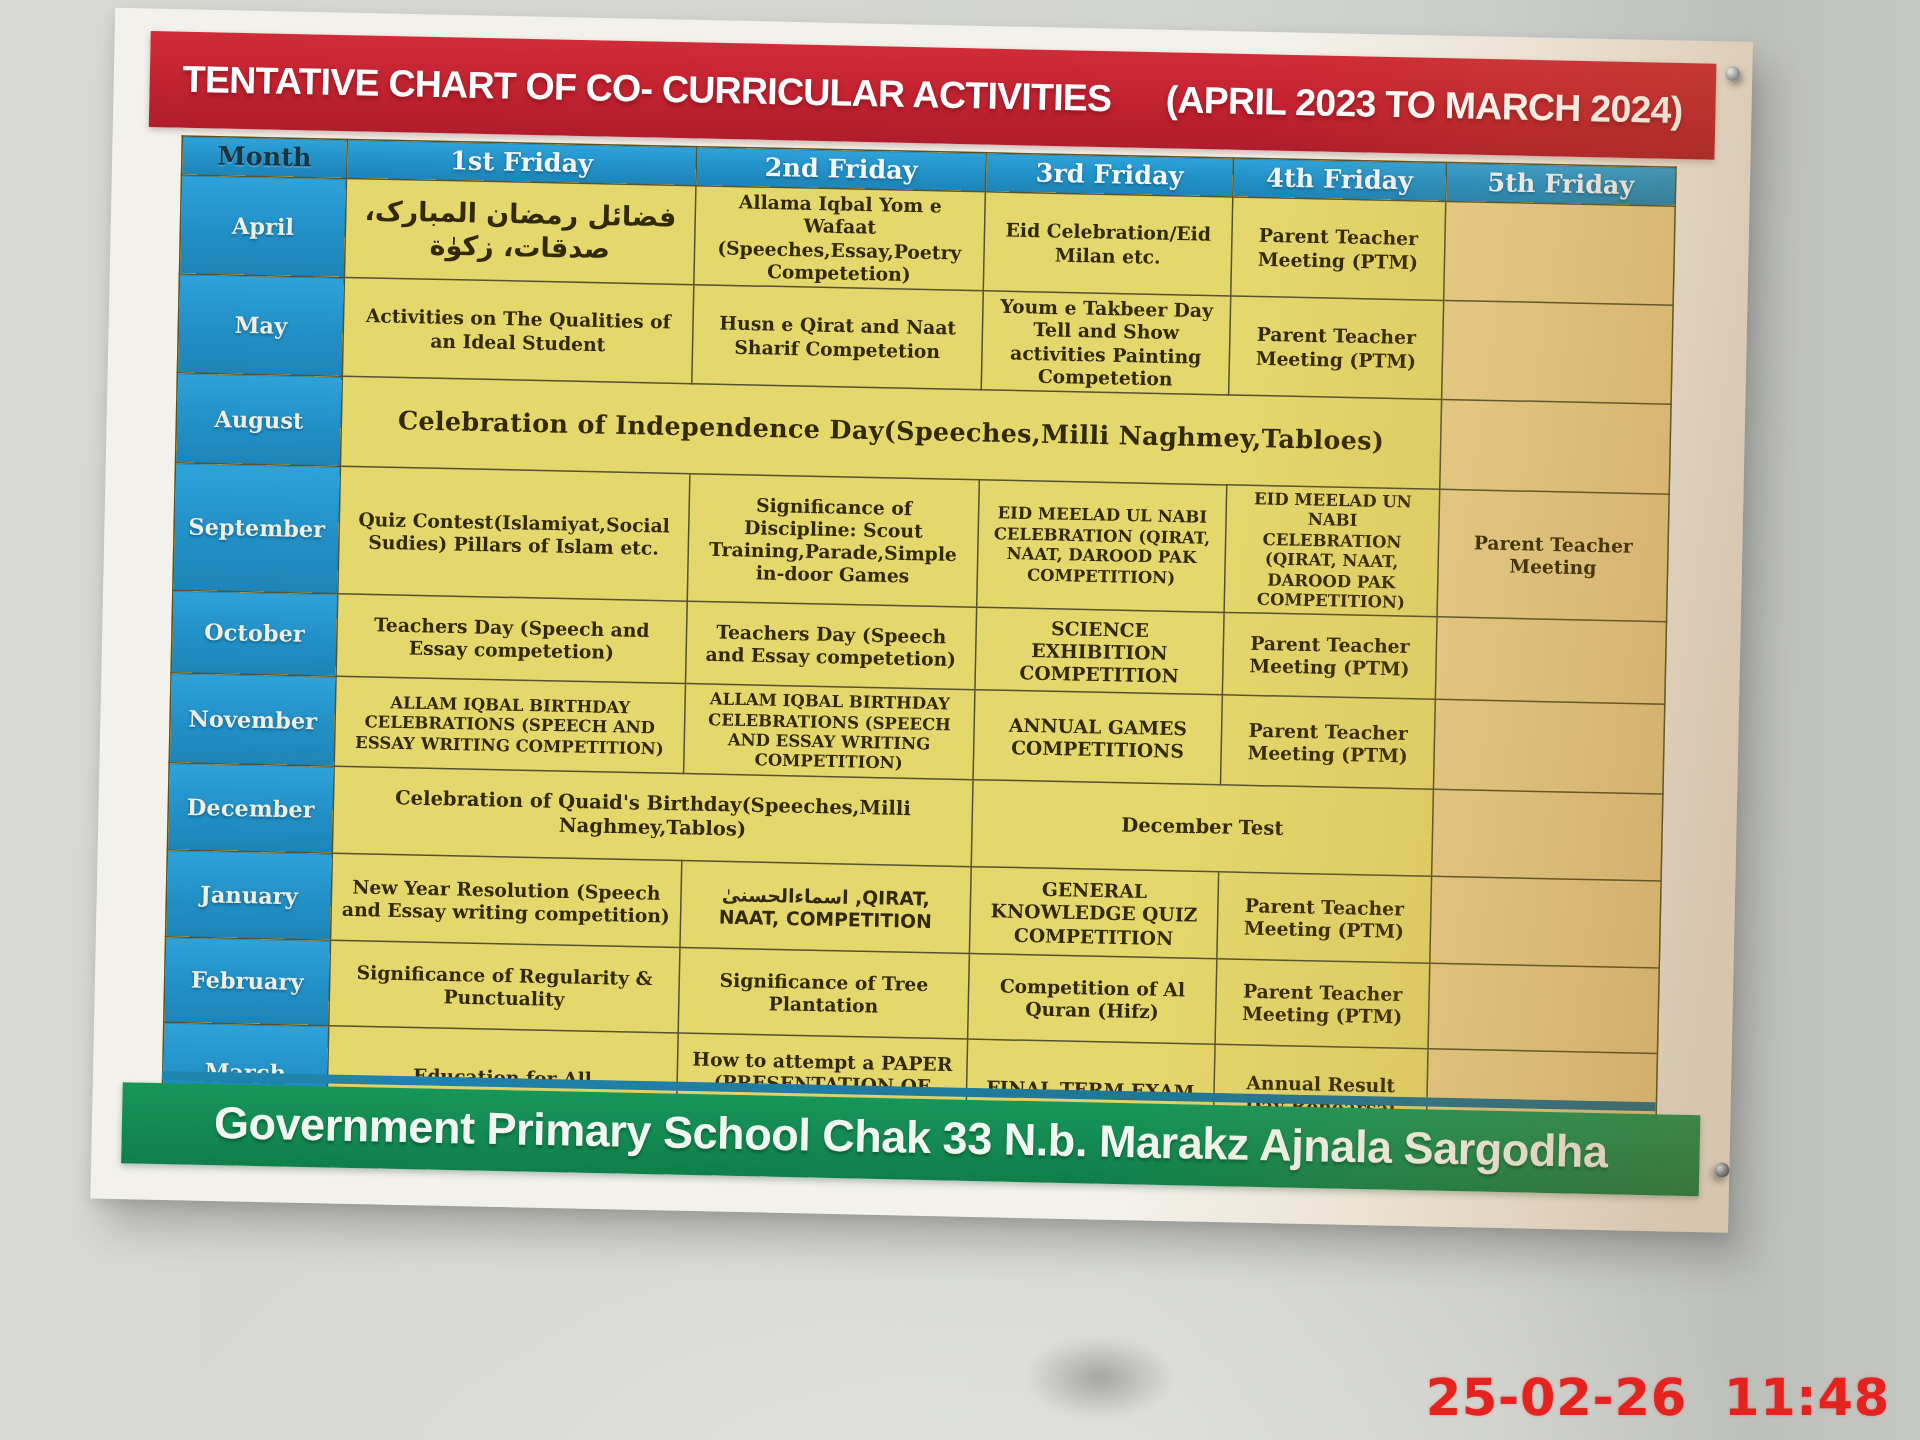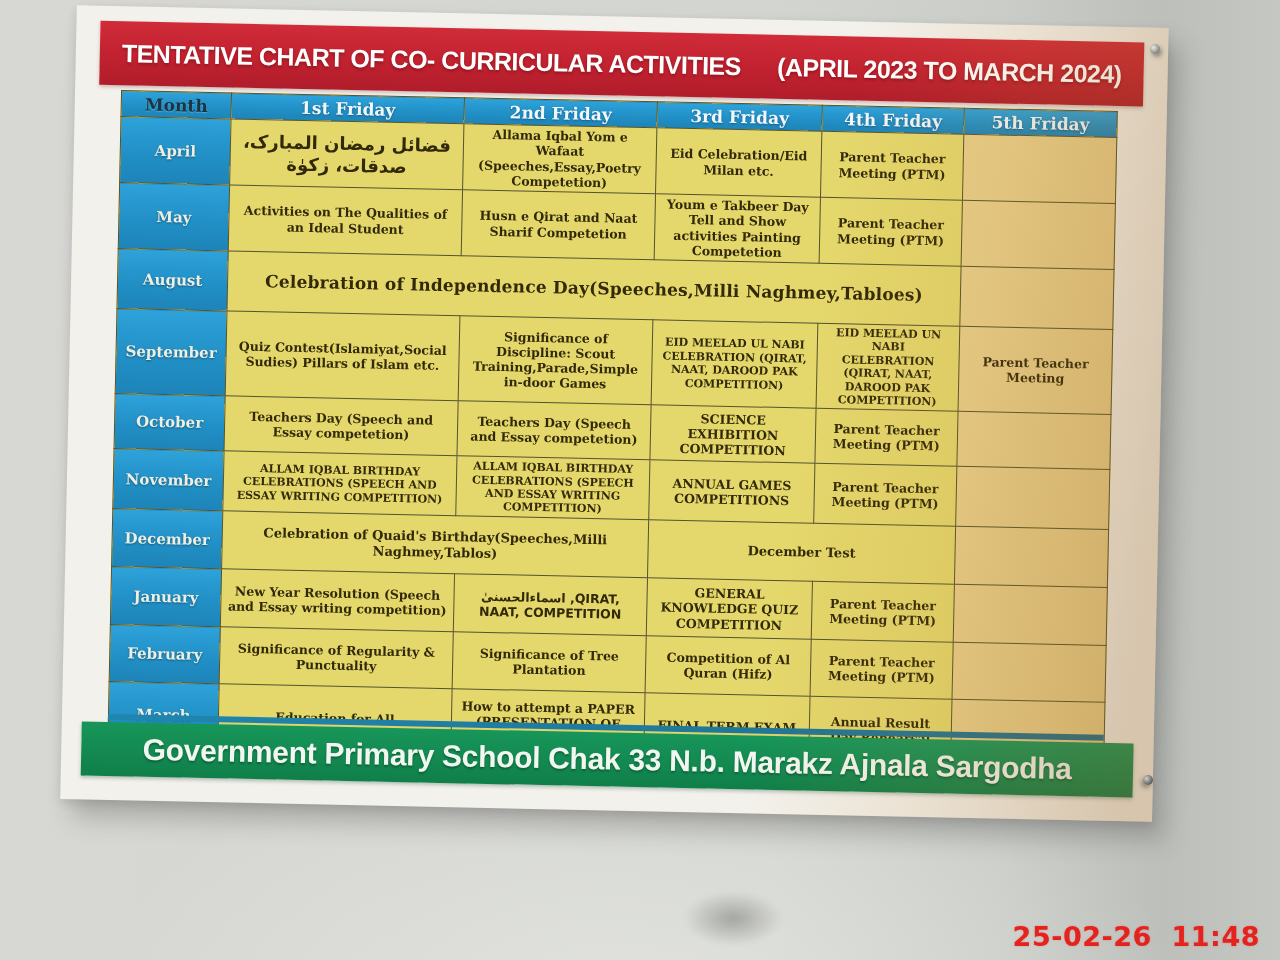--- a/index.html
+++ b/index.html
@@ -96,21 +96,21 @@
     box-shadow:2px 3px 4px rgba(80,80,76,0.55);
   }
   .pin-br {
     left:1143px; top:775px;
     background: radial-gradient(circle at 35% 35%, #cfcfcb, #6b6b67 60%, #3f3f3b);
     box-shadow:-2px 3px 4px rgba(80,80,76,0.5);
   }
   .timestamp {
     position:absolute; right:20px; bottom:8px;
     color:#e5231e; font-family:"DejaVu Sans", sans-serif; font-weight:bold;
-    font-size:27px; white-space:pre; letter-spacing:0.5px;
+    font-size:34px; white-space:pre; letter-spacing:0.5px;
     text-shadow:0 0 2px rgba(229,35,30,0.35);
   }
 </style>
 </head>
 <body>
 
 <div class="wall">
   <div class="smudge"></div>
 
   <div class="poster">

